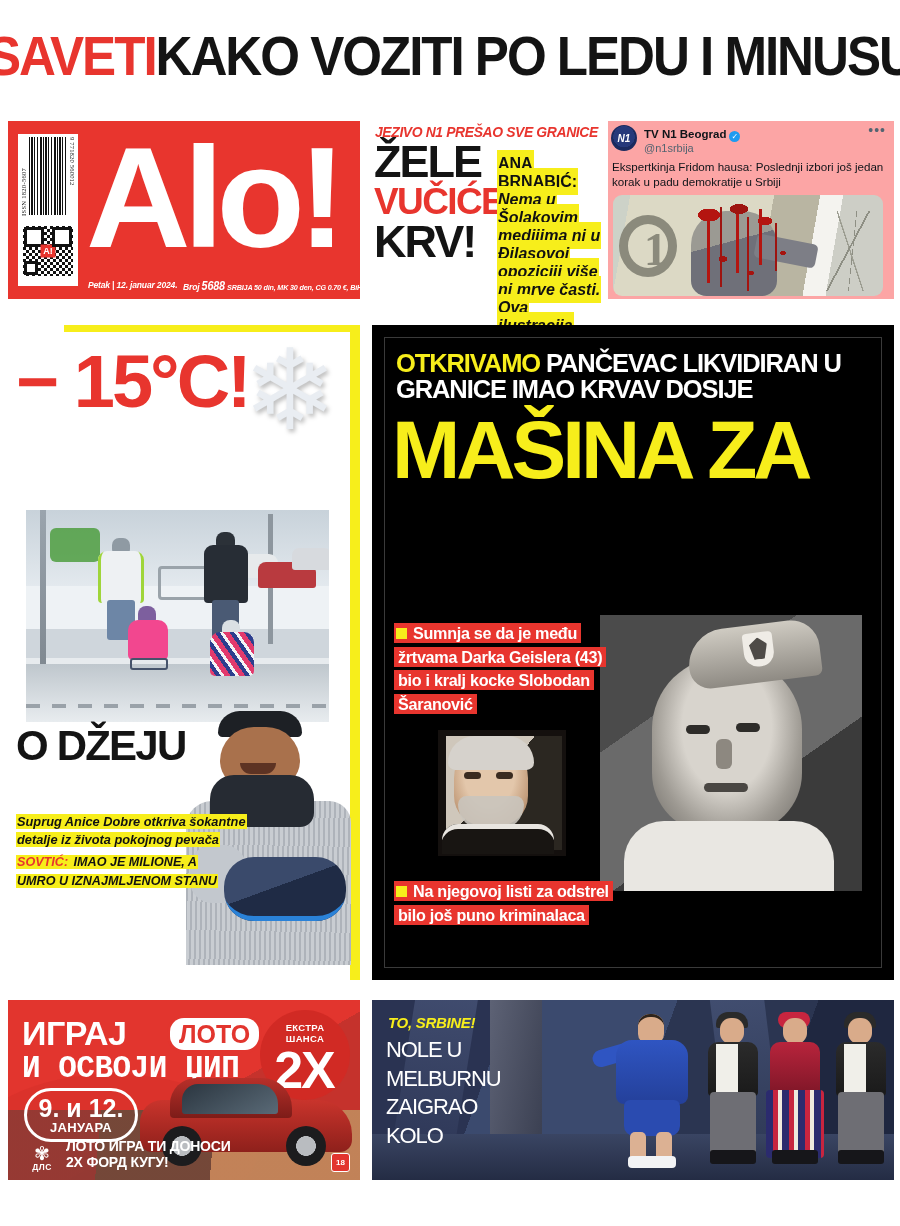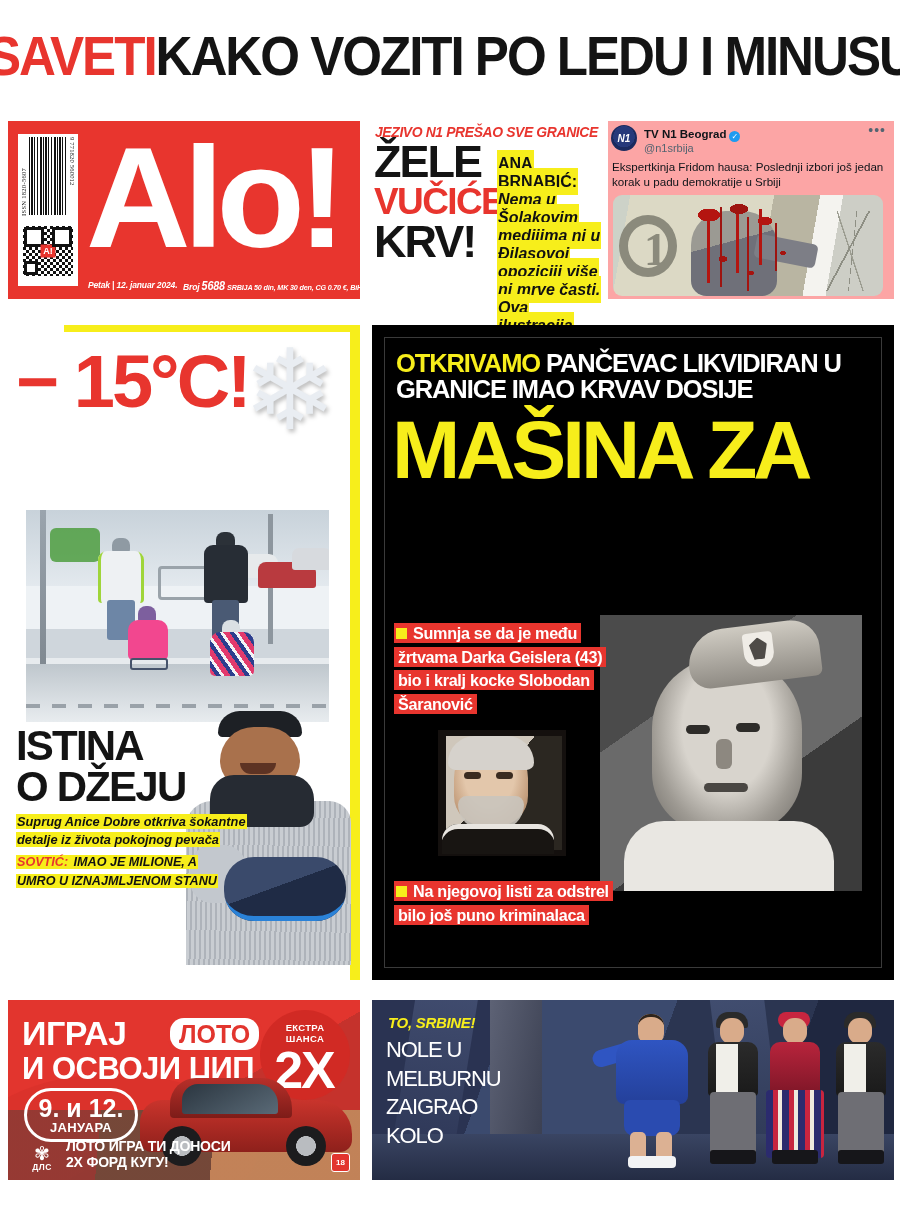--- a/index.html
+++ b/index.html
@@ -410,21 +410,21 @@
     color:#ffffff; letter-spacing:-.5px; line-height:34px;
   }
   .lo-loto{
     position:absolute; left:162px; top:18px; padding:1px 9px;
     background:#ffffff; color:#e2352e; font-weight:900; font-size:25px;
     border-radius:14px; letter-spacing:0px; line-height:30px;
     box-shadow:0 0 0 3px #e2352e;
   }
   .lo-t2{
     position:absolute; left:14px; top:53px; font-weight:900; font-size:31px;
-    color:#ffffff; letter-spacing:-.5px; line-height:32px;
+    color:#ffffff; letter-spacing:-.5px; line-height:32px;font-family:Liberation Mono, monospace;
   }
   .lo-circle{
     position:absolute; right:10px; top:10px; width:90px; height:90px;
     background:#d12a24; border-radius:50%;
   }
   .lo-extra{
     position:absolute; right:16px; top:22px; width:78px; text-align:center;
     color:#ffffff; font-weight:900; font-size:9.5px; line-height:11px;
     letter-spacing:.3px;
   }
@@ -642,21 +642,20 @@
     <div class="dz-body"></div>
     <div class="dz-arm"></div>
     <div class="dz-cap"></div>
     <div class="dz-face"></div>
     <div class="dz-sm"></div>
     <div class="dz-scarf"></div>
     <div class="dz-bag"></div>
   </div>
 
   <div class="istina">
-    <div>ISTINA</div>
     <div>O DŽEJU</div>
   </div>
   <div class="istina-sub">
     <span>Suprug Anice Dobre otkriva šokantne detalje iz života pokojnog pevača</span>
   </div>
   <div class="sovtic">
     <span class="red">SOVTIĆ:</span><span> IMAO JE MILIONE, A UMRO U IZNAJMLJENOM STANU</span>
   </div>
 </div>
 

